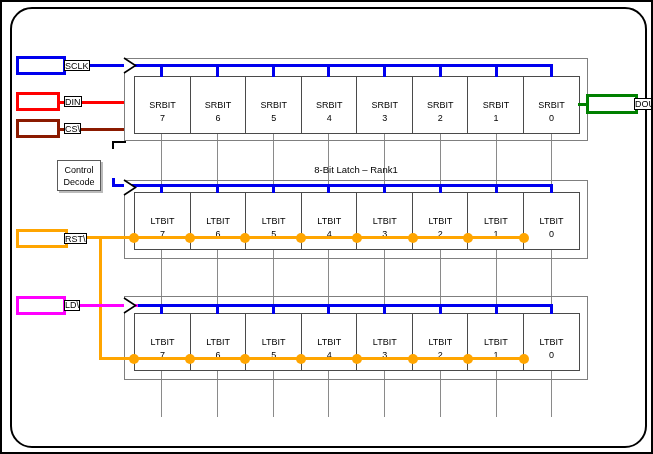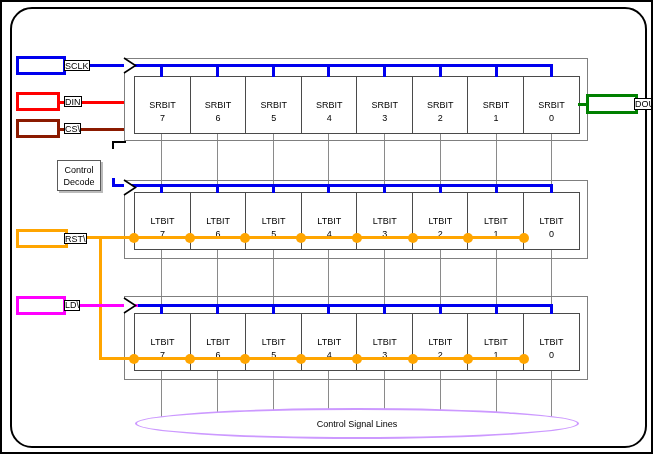--- a/index.html
+++ b/index.html
@@ -53,20 +53,21 @@
       <div class="abs vline" style="left: 382.15px; top: 131px; height: 284px;"></div>
       <div class="abs vline" style="left: 437.85px; top: 131px; height: 284px;"></div>
       <div class="abs vline" style="left: 493.55px; top: 131px; height: 284px;"></div>
       <div class="abs vline" style="left: 549.25px; top: 131px; height: 284px;"></div>
     </div>
 
   <div class="abs regbox" style="left:122px;top:56px;width:464px;height:83px;"></div>
   <div class="abs regbox" style="left:122px;top:178px;width:464px;height:79px;"></div>
   <div class="abs regbox" style="left:122px;top:294px;width:464px;height:84px;"></div>
 
+  <div class="abs block-label" style="top:162px;">8-Bit Latch – Rank1</div>
 
   <div class="abs cellrow" style="left:132px;top:74px;width:446px;height:58px;">
       <div class="cell">
         <div>SRBIT</div>
         <div>7</div>
       </div>
       <div class="cell">
         <div>SRBIT</div>
         <div>6</div>
       </div>
@@ -253,17 +254,14 @@
     <div class="inner">LD\</div>
   </div>
   <div class="abs sigbox" style="left:584px;top:92px;width:52px;height:20px;border:3px solid var(--green);">
     <div class="inner">DOUT</div>
   </div>
 
   <div class="abs decode" style="left:55px;top:134px;width:44px;height:31px;margin-top:24px;">
     <span>Control Decode</span>
   </div>
 
-  <div class="abs ellipse" style="left:133px;top:406px;width:444px;height:31px;">
-    <span>Control Signal Lines</span>
-  </div>
 
 </div>
 
 </body></html>

